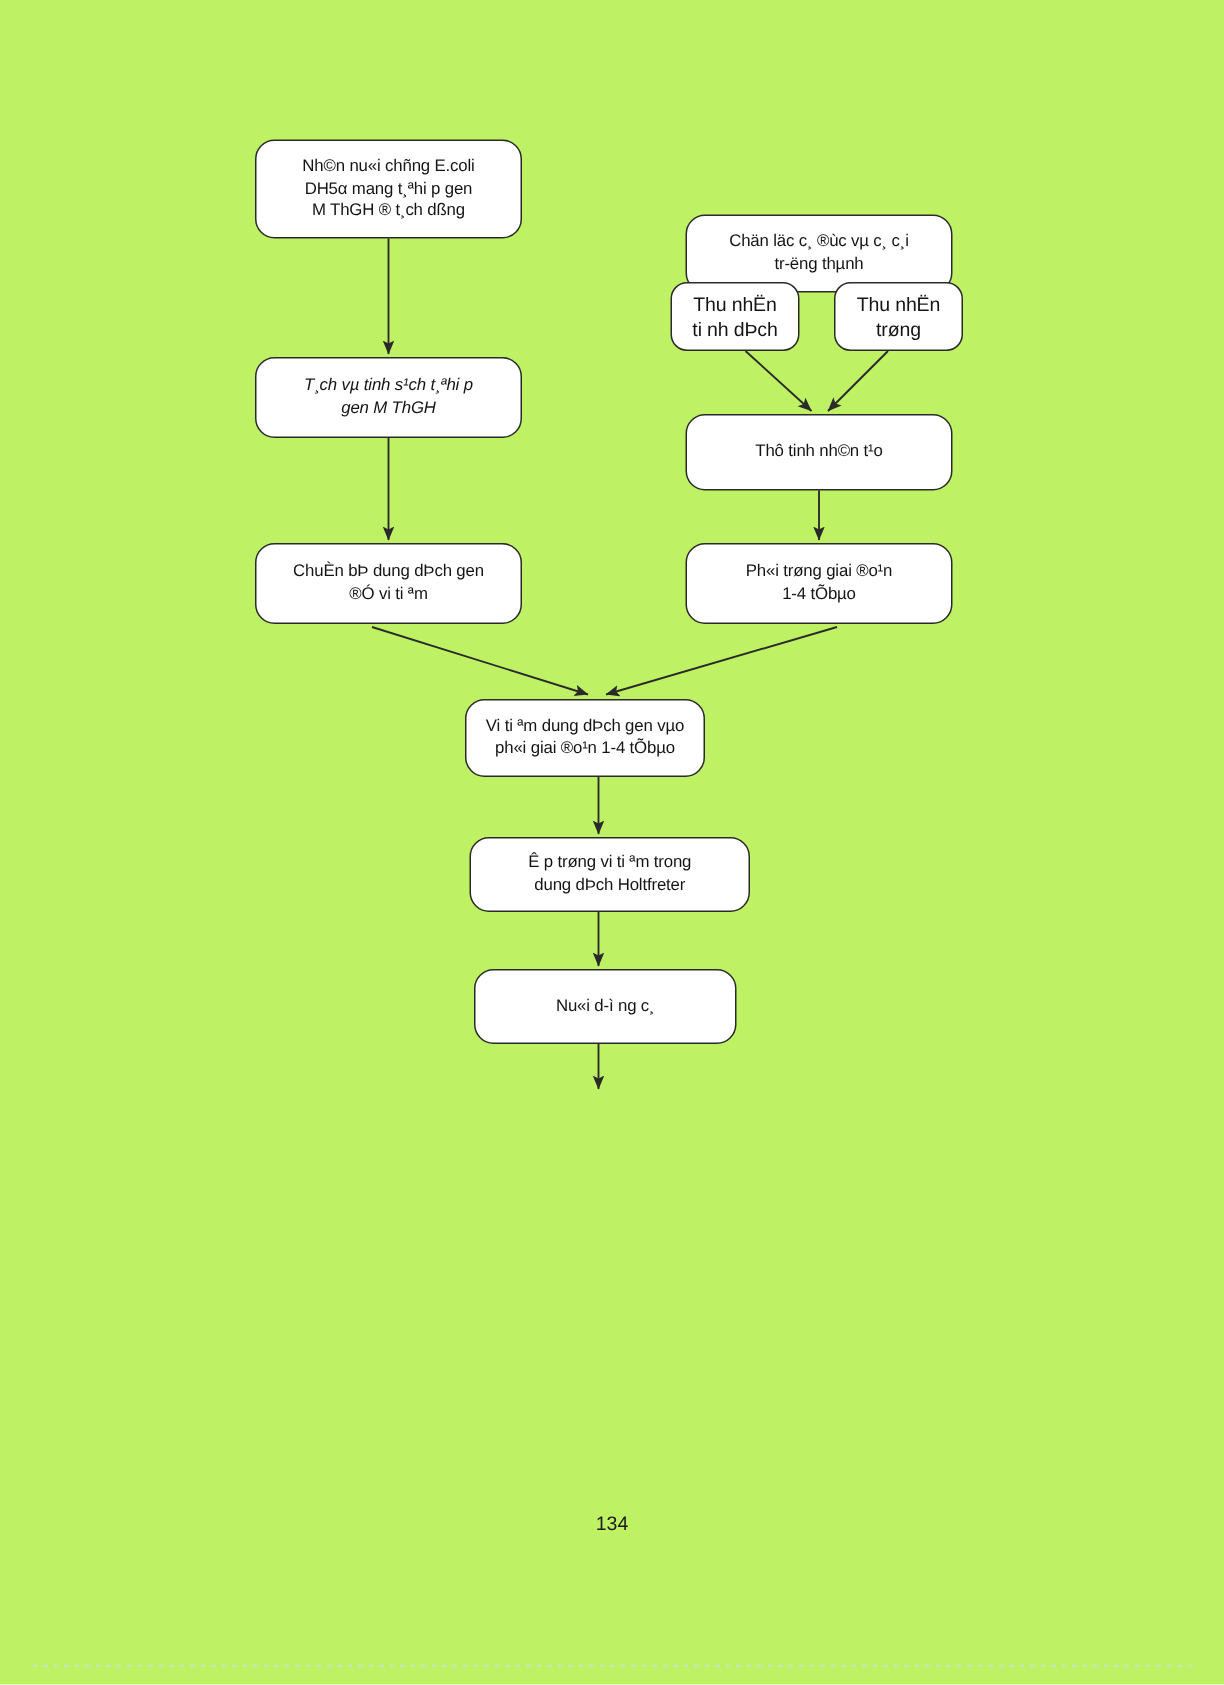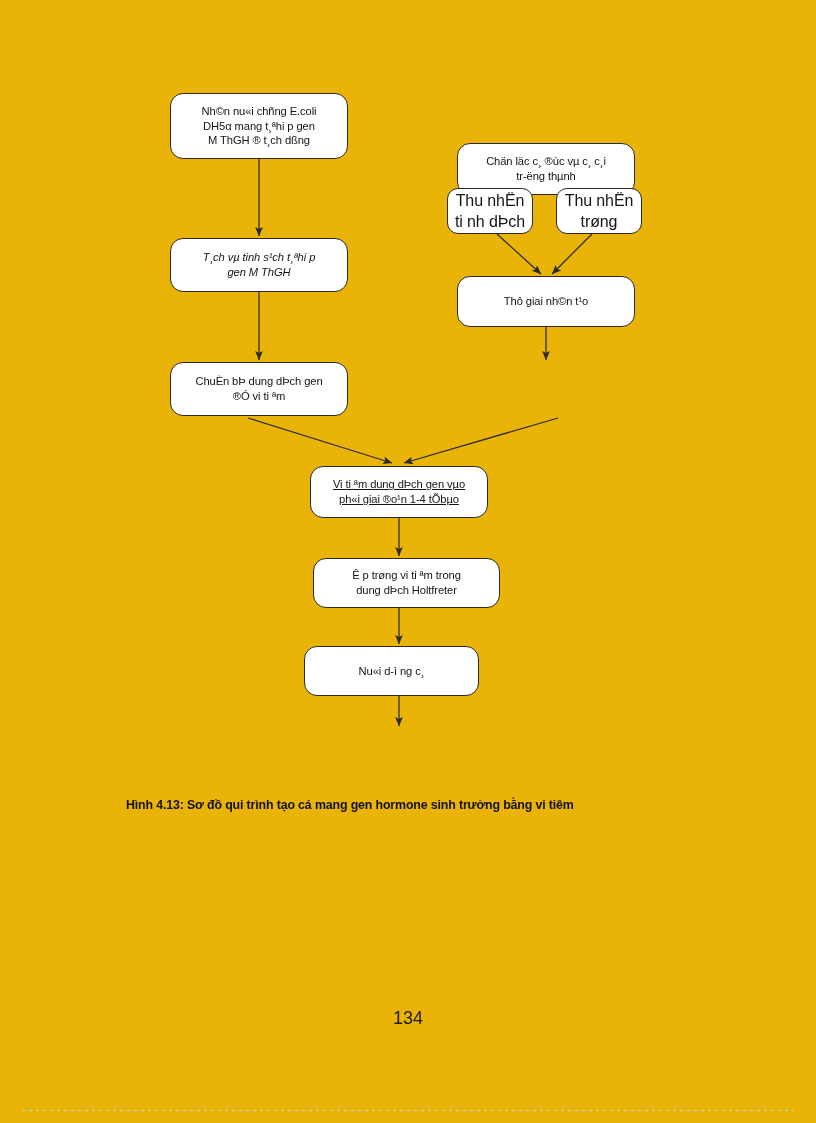--- a/index.html
+++ b/index.html
@@ -11,21 +11,21 @@
     width: 816px;
     height: 1123px;
     position: relative;
     font-family: "Liberation Sans", sans-serif;
     color: #1a1a1a;
     overflow: hidden;
   }
   #page {
     position: absolute;
     inset: 0;
-    background: #eab308;
+    background: #bef264;
   }
   #flow-svg {
     position: absolute;
     left: 0;
     top: 0;
     width: 816px;
     height: 1123px;
   }
   .node {
     position: absolute;
@@ -41,40 +41,40 @@
     line-height: 1.32;
     letter-spacing: -0.1px;
     padding: 2px 6px;
     color: #141414;
     z-index: 2;
   }
   .node .txt {
     display: block;
     white-space: pre-line;
   }
-  .node.small { font-size: 16px; }
+  .node.small { font-size: 13px; }
 
   #caption {
     position: absolute;
     left: 126px;
     top: 798px;
     width: 600px;
     font-size: 12.4px;
     font-weight: bold;
     letter-spacing: -0.15px;
     color: #111111;
     white-space: nowrap;
   }
   #page-number {
     position: absolute;
     left: 0;
     top: 1008px;
     width: 816px;
     text-align: center;
-    font-size: 18px;
+    font-size: 13px;
     color: #1c1c1c;
   }
   #scan-edge {
     position: absolute;
     left: 22px;
     top: 1110px;
     width: 772px;
     height: 1px;
     background: repeating-linear-gradient(to right,
         #bfe3f5 0px, #bfe3f5 3px, transparent 3px, transparent 7px);
@@ -137,38 +137,41 @@
     <span class="txt">Thu nhËn
 ti nh dÞch</span>
   </div>
 
   <div class="node small" style="left:556px; top:188px; width:86px; height:46px; border-radius:11px;">
     <span class="txt">Thu nhËn
 trøng</span>
   </div>
 
   <div class="node" style="left:457px; top:276px; width:178px; height:51px;">
-    <span class="txt">Thô giai nh©n t¹o</span>
+    <span class="txt">Thô tinh nh©n t¹o</span>
   </div>
 
+  <div class="node" style="left:457px; top:362px; width:178px; height:54px;">
+    <span class="txt">Ph«i trøng giai ®o¹n
+1-4 tÕbµo</span>
+  </div>
 
-  <div class="node" style="left:310px; top:466px; width:178px; height:52px;text-decoration:underline;">
+  <div class="node" style="left:310px; top:466px; width:160px; height:52px;">
     <span class="txt">Vi ti ªm dung dÞch gen vµo
 ph«i giai ®o¹n 1-4 tÕbµo</span>
   </div>
 
   <div class="node" style="left:313px; top:558px; width:187px; height:50px;">
     <span class="txt">Ê p trøng vi ti ªm trong
 dung dÞch Holtfreter</span>
   </div>
 
-  <div class="node" style="left:304px; top:646px; width:175px; height:50px;">
+  <div class="node" style="left:316px; top:646px; width:175px; height:50px;">
     <span class="txt">Nu«i d-ì ng c¸</span>
   </div>
 
 
-  <div id="caption">Hình 4.13: Sơ đồ qui trình tạo cá mang gen hormone sinh trưởng bằng vi tiêm</div>
 
   <div id="page-number">134</div>
 
   <div id="scan-edge"></div>
 
 </div>
 
 </body></html>

